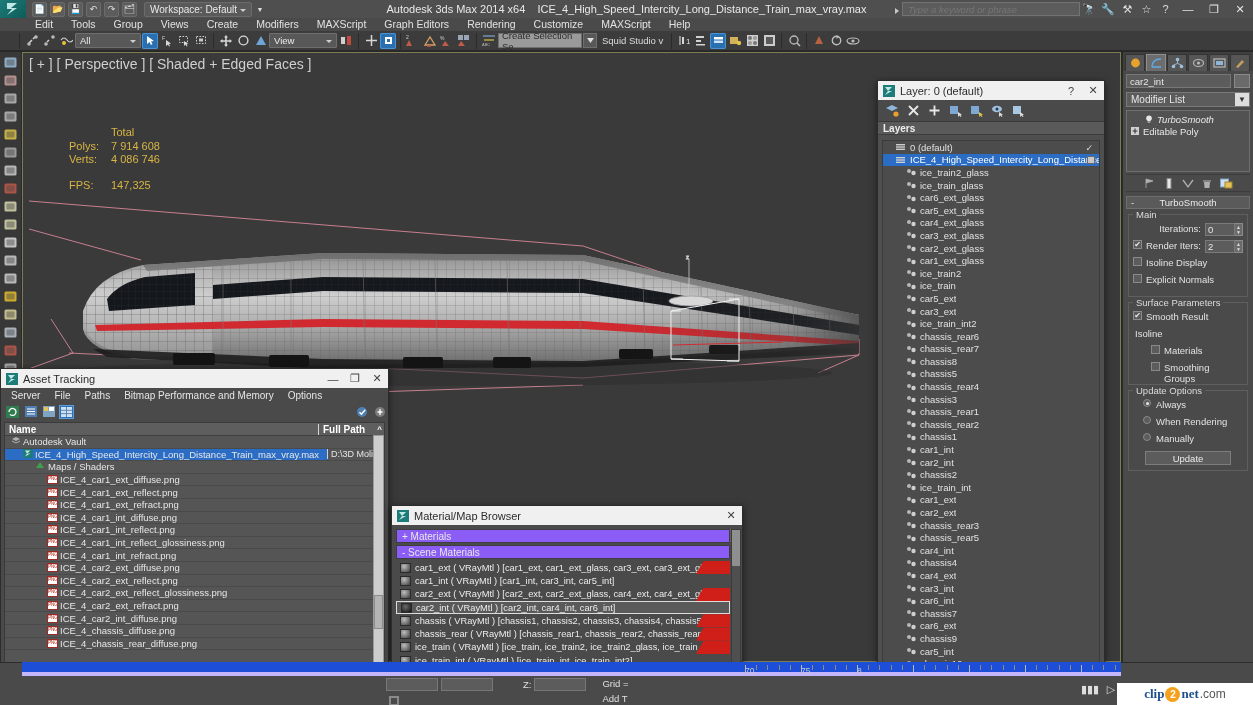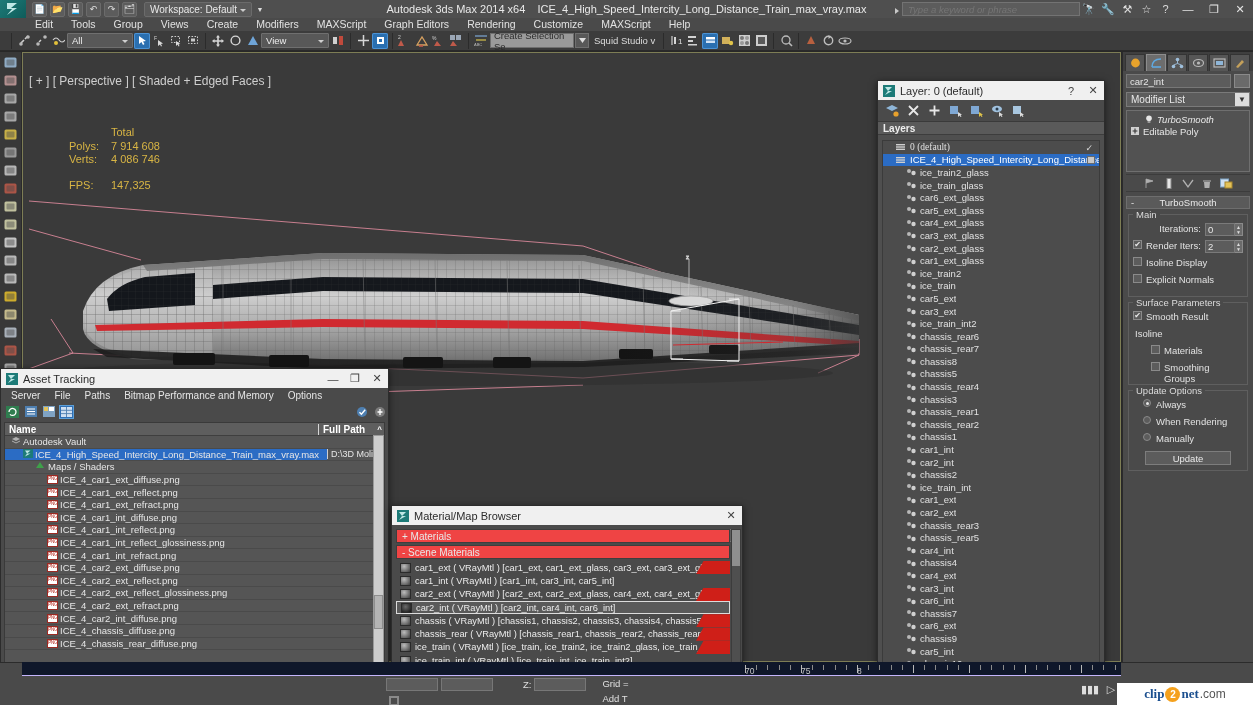--- a/index.html
+++ b/index.html
@@ -34,38 +34,38 @@
   .searchbox input{ background:transparent;border:0;outline:0;color:#b6b6b6;font-style:italic;
     font-size:9.5px; width:100%; font-family:"Liberation Sans",sans-serif;}
   .tb-ico{ width:19px;height:18px;display:flex;align-items:center;justify-content:center;color:#dcdcdc;font-size:11px;}
   .wbtn{ width:26px;height:18px;display:flex;align-items:center;justify-content:center;color:#e5e5e5;font-size:11px;}
   
   .menubar{ position:absolute;left:0;top:18px;width:1253px;height:13px;background:#4a4a4a;
     display:flex;align-items:center; padding-left:26px;}
   .menubar .mi{ padding:0 9px; font-size:10.5px; color:#e2e2e2; line-height:13px; }
   
   .toolbar{ position:absolute;left:0;top:31px;width:1253px;height:20px;background:#3c3c3c;
-    border-bottom:1px solid #2a2a2a; display:flex;align-items:center; padding-left:8px; gap:1px;}
+    border-bottom:1px solid #2a2a2a; display:flex;align-items:center; padding-left:16px; gap:1px;}
   .tsep{ width:1px;height:16px;background:#2b2b2b;margin:0 3px; }
   .tbtn{ width:16px;height:16px;display:flex;align-items:center;justify-content:center;
     border-radius:2px; position:relative; }
   .tbtn.on{ background:#2a6fb0; box-shadow:inset 0 0 0 1px #4b92d4;}
   .combo{ height:15px;background:#585858;border:1px solid #6f6f6f;border-radius:1px;
     display:flex;align-items:center;padding:0 13px 0 4px;font-size:9.5px;color:#ececec;position:relative;}
   .combo:after{content:'';position:absolute;right:4px;top:6px;border-left:3px solid transparent;border-right:3px solid transparent;border-top:3px solid #d0d0d0;}
   .combo.wide{width:66px;}
   .combo.view{width:68px;}
   .selset{ width:84px;height:15px;background:#9a9a9a;border:1px solid #6f6f6f;color:#2b2b2b;
     font-size:9.5px;display:flex;align-items:center;padding-left:3px;}
   .selsetdd{ width:14px;height:15px;background:#585858;border:1px solid #6f6f6f;display:flex;align-items:center;justify-content:center;}
   .sq-label{ font-size:9.5px;color:#dcdcdc;padding:0 4px;}
   
   .viewport{ position:absolute;left:22px;top:52px;width:1099px;height:610px;background:#3a3a3a;
     border:1px solid #7d7d55; overflow:hidden;}
-  .vp-label{ position:absolute;left:6px;top:21px;font-size:12px;color:#cfcfcf; }
+  .vp-label{ position:absolute;left:6px;top:3px;font-size:14px;color:#cfcfcf; }
   .vp-stats{ position:absolute;left:44px;top:72px;font-size:10px;color:#d8b544;line-height:11.5px;}
   .vp-stats td{ font-size:11px;color:#d8b544; padding-right:10px;}
   .leftdock{ position:absolute;left:0;top:52px;width:22px;height:610px;background:#383838;
     border-right:1px solid #2a2a2a; display:flex;flex-direction:column;align-items:center;padding-top:3px;gap:3px;}
   .ldock-i{ width:17px;height:15px;border-radius:2px;display:flex;align-items:center;justify-content:center;}
   
   .train-wrap{position:absolute;left:0;top:0;width:1099px;height:610px;}
   
   .panel{ position:absolute; background:#4a4a4a; border:1px solid #2c2c2c;
     box-shadow:0 2px 7px rgba(0,0,0,.55);}
@@ -119,21 +119,21 @@
   .at-scroll .thumb{width:150px;height:10px;background:#b4b4b4;border:1px solid #8d8d8d;}
   .at-vscroll{position:absolute;right:4px;top:66px;bottom:19px;width:11px;background:#cdcdcd;border:1px solid #9a9a9a;}
   .at-vscroll .vt{position:absolute;left:0;right:0;top:64%;height:34px;background:#b4b4b4;border:1px solid #8d8d8d;}
   
   #matPanel{ left:391px; top:505px; width:352px; height:200px; background:#4a4a4a;}
   .mb-search{ height:15px;margin:3px 4px 0 4px;display:flex;align-items:center;}
   .mb-search .ddw{width:13px;text-align:center;color:#d8d8d8;font-size:8px;}
   .mb-search .fld{flex:1;height:13px;background:#5f5f5f;border:1px solid #777;
     color:#c4c4c4;font-size:9.5px;padding-left:4px;display:flex;align-items:center;}
   .mb-body{position:absolute;left:4px;right:12px;top:23px;bottom:2px;overflow:hidden;}
-  .mb-grp{ height:14px;background:#ef4444;border:1px solid #3e3e3e;margin-bottom:2px;
+  .mb-grp{ height:14px;background:#8b5cf6;border:1px solid #3e3e3e;margin-bottom:2px;
     display:flex;align-items:center;padding-left:5px;font-size:10px;color:#e8e8e8;}
   .mb-item{ height:13.3px;display:flex;align-items:center;font-size:9.3px;color:#ececec;
     padding-left:4px;position:relative;overflow:hidden;white-space:nowrap;}
   .mb-item.sel{ border:1px solid #dcdcdc; background:#5a5a5a; height:13.3px;}
   .mb-sw{ width:11px;height:10px;margin-right:4px;flex:none;border:1px solid #2a2a2a;
     background:radial-gradient(circle at 35% 30%,#bdbdbd,#3c3c3c);}
   .mb-sw.dark{background:radial-gradient(circle at 40% 35%,#6b6b6b,#111);}
   .mb-red{position:absolute;right:0;top:0;width:34px;height:13.3px;background:#cf1f18;
      clip-path:polygon(22% 0,100% 0,100% 100%,0 100%);}
   .mb-vscroll{position:absolute;right:1px;top:23px;bottom:2px;width:10px;background:#4f4f4f;border:1px solid #3c3c3c;}
@@ -174,21 +174,21 @@
     display:flex;flex-direction:column;align-items:center;justify-content:center;color:#ddd;font-size:5px;line-height:5px;}
   .cb{ width:9px;height:9px;background:#5c5c5c;border:1px solid #8a8a8a;margin-right:4px;flex:none;
     display:flex;align-items:center;justify-content:center;font-size:8px;color:#e8e8e8;}
   .rb{ width:8px;height:8px;border-radius:50%;background:#5c5c5c;border:1px solid #8a8a8a;margin-right:5px;flex:none;
     display:flex;align-items:center;justify-content:center;}
   .rb .dot{width:3px;height:3px;border-radius:50%;background:#e8e8e8;}
   .updbtn{ height:14px;margin:4px 12px 0 12px;background:#5c5c5c;border:1px solid #7d7d7d;
     display:flex;align-items:center;justify-content:center;font-size:9.5px;color:#eaeaea;}
   
   .bottom{ position:absolute;left:0;top:662px;width:1253px;height:43px;background:#4a4a4a;border-top:1px solid #2b2b2b;}
-  .timeline{ position:absolute;left:22px;top:662px;width:1099px;height:14px;background:#0f172a;border-bottom:1px solid #c4b5fd;}
+  .timeline{ position:absolute;left:22px;top:662px;width:1099px;height:14px;background:#1d4ed8;border-bottom:4px solid #c4b5fd;}
   .tick{position:absolute;top:3px;width:1px;height:5px;background:#8c8c8c;}
   .tickL{position:absolute;top:3px;width:1px;height:8px;background:#b9b9b9;}
   .tlab{position:absolute;top:-1px;font-size:8.5px;color:#c9c9c9;}
   .statusrow{position:absolute;left:0;top:676px;width:1253px;height:29px;display:flex;align-items:flex-start;}
   .coordfld{ height:13px;background:#5c5c5c;border:1px solid #777;width:52px;}
   .bico{width:16px;height:14px;display:flex;align-items:center;justify-content:center;color:#ddd;}
   .wm{ position:absolute;right:0;bottom:0;width:136px;height:22px;background:#fff;
     display:flex;align-items:center;justify-content:center;gap:1px;font-size:13px;}
   .wm .b{color:#1b4f8f;font-weight:bold;font-family:Liberation Serif, serif;}
   .wm .o{background:#f5a11c;color:#fff;border-radius:50%;width:15px;height:15px;display:flex;align-items:center;justify-content:center;font-size:10px;font-weight:bold;}
@@ -742,21 +742,21 @@
   <div class="lp-head">Layers</div>
   <div class="lp-list" id="layerList">
       <div class="lrow indent1">
         <span class="lico">
           <svg width="9" height="8" viewBox="0 0 9 8">
             <rect x="0" y="1" width="9" height="1.4" fill="#cfcfcf"></rect>
             <rect x="0" y="3.3" width="9" height="1.4" fill="#cfcfcf"></rect>
             <rect x="0" y="5.6" width="9" height="1.4" fill="#cfcfcf"></rect>
           </svg>
         </span>
-        <span style="overflow: hidden; white-space: nowrap; font-family: Liberation Serif, serif;">0 (default)</span>
+        <span style="overflow: hidden; white-space: nowrap;">0 (default)</span>
         <span class="chk">✓</span>
       </div>
       <div class="lrow sel indent1">
         <span class="lico">
           <svg width="9" height="8" viewBox="0 0 9 8">
             <rect x="0" y="1" width="9" height="1.4" fill="#cfcfcf"></rect>
             <rect x="0" y="3.3" width="9" height="1.4" fill="#cfcfcf"></rect>
             <rect x="0" y="5.6" width="9" height="1.4" fill="#cfcfcf"></rect>
           </svg>
         </span>

